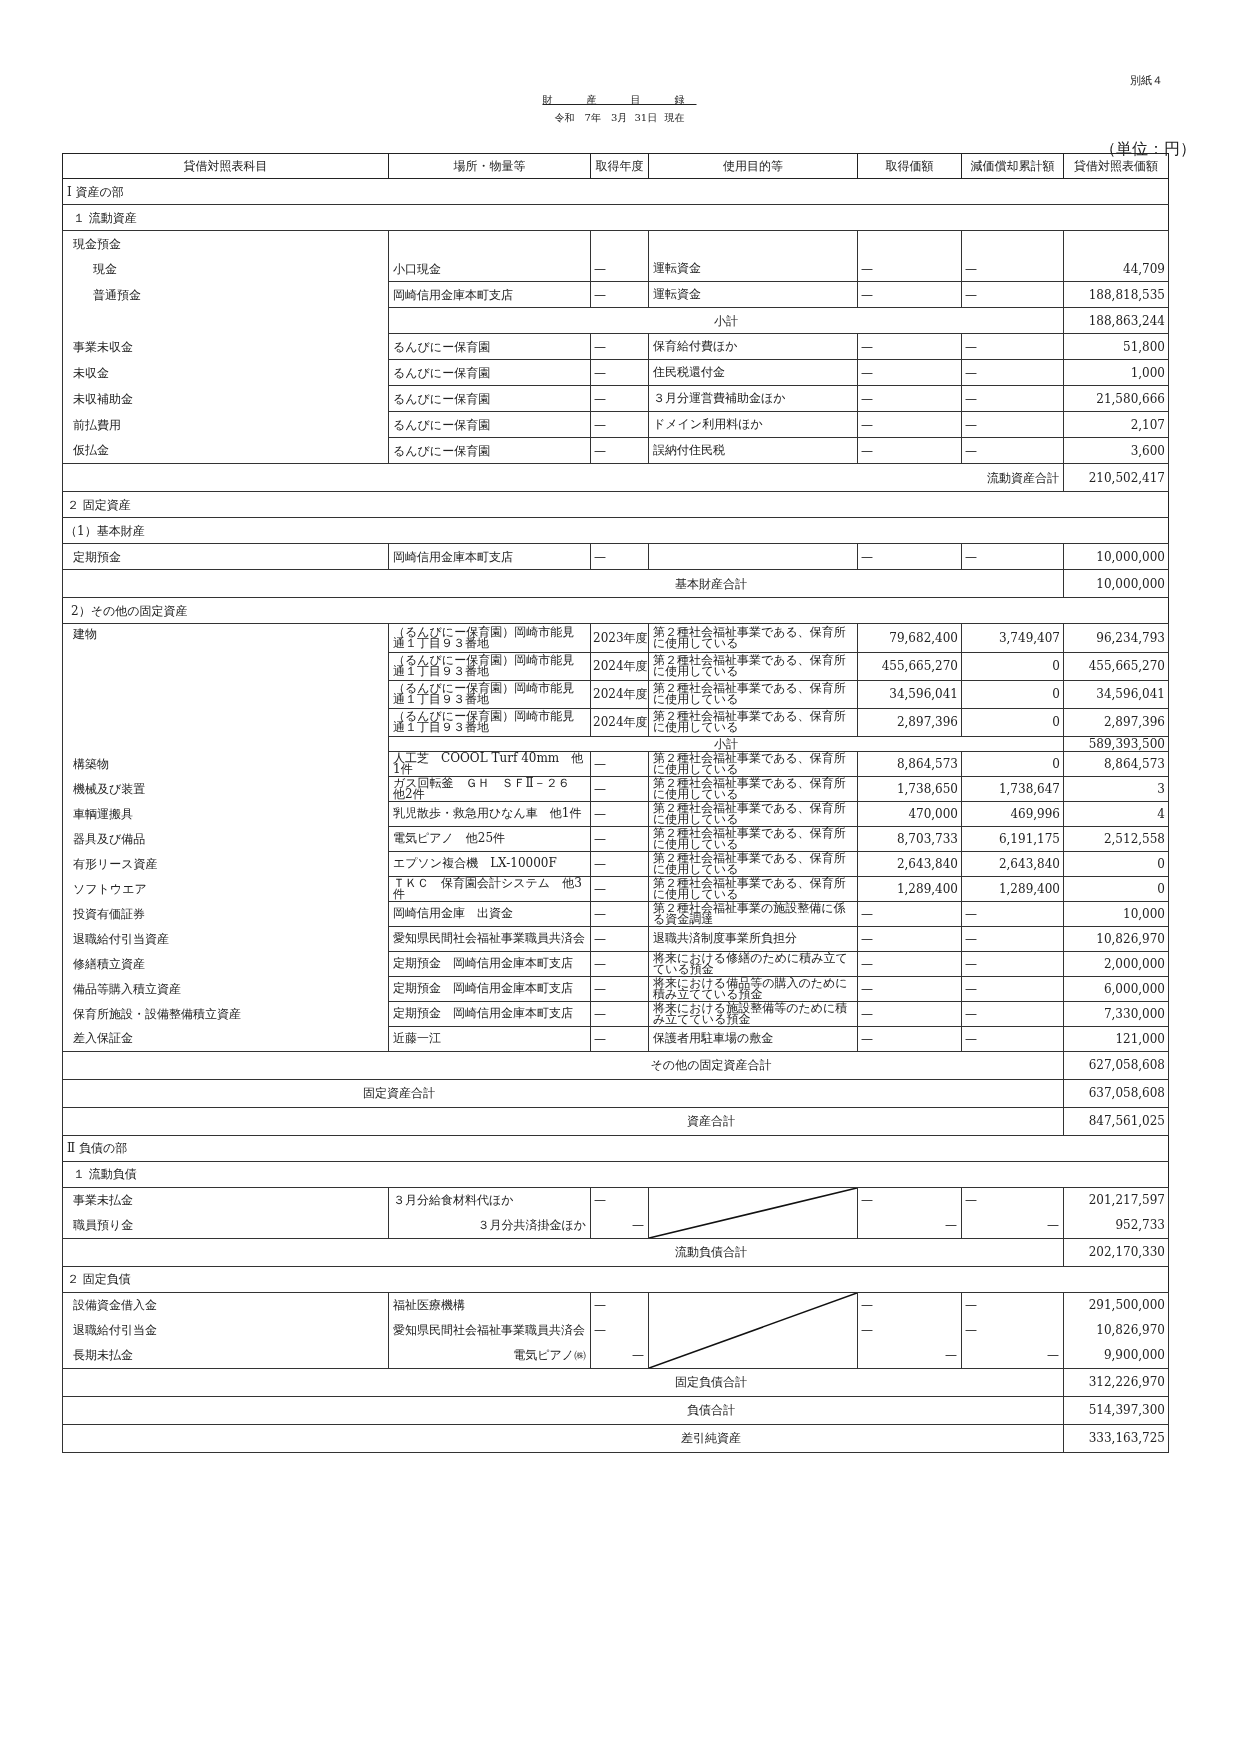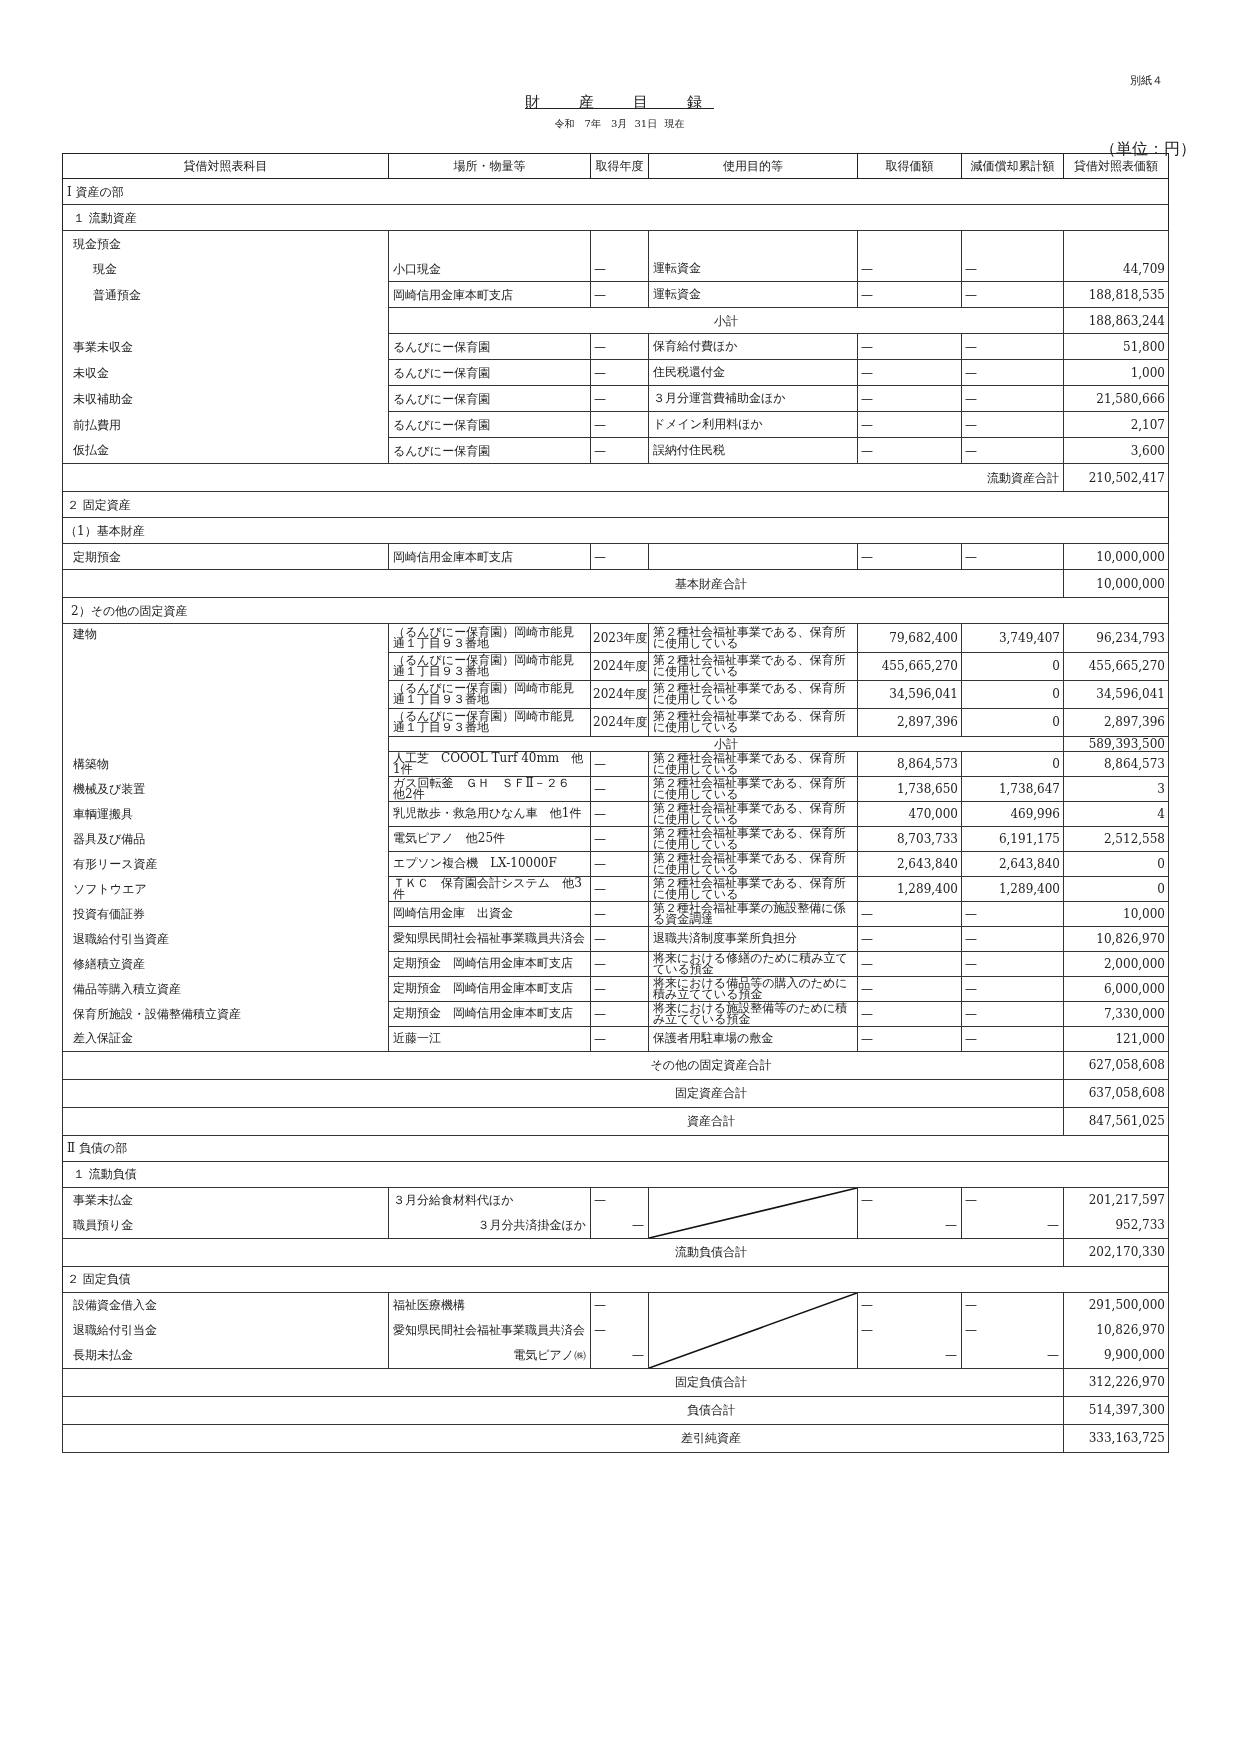--- a/index.html
+++ b/index.html
@@ -1,20 +1,20 @@
 <!DOCTYPE html>
 <html><head>
 <meta charset="utf-8">
 <style>
   html, body { margin:0; padding:0; background:#fff; }
   body { width:1239px; height:1752px; position:relative; font-family:"DejaVu Serif","Liberation Serif",serif; color:#222; overflow:hidden; }
   .attach { position:absolute; left:1130px; top:73px; font-size:11px; }
-  .title { position:absolute; left:0; width:1239px; top:93px; text-align:center; font-size:15px; letter-spacing:12px; }
+  .title { position:absolute; left:0; width:1239px; top:93px; text-align:center; font-size:10px; letter-spacing:12px; }
   .title span { text-decoration:underline; }
-  .date { position:absolute; left:0; width:1239px; top:117px; text-align:center; font-size:10px; word-spacing:4px; }
+  .date { position:absolute; left:0; width:1239px; top:111px; text-align:center; font-size:10px; word-spacing:4px; }
   .unit { position:absolute; left:1100px; top:139px; font-size:16px; }
   table { position:absolute; left:62px; top:153px; width:1106px; border-collapse:collapse; table-layout:fixed; font-size:12px; }
   td { border:1px solid #333; padding:0 4px; vertical-align:middle; height:25px; line-height:12px; overflow:hidden; white-space:nowrap; }
   td.wrap { white-space:normal; line-height:11px; }
   tr.hdr td { text-align:center; height:24px; border-width:1.5px; border-color:#222; }
   tr.sec td { border-left:1.5px solid #222; border-right:1.5px solid #222; }
   td.num { text-align:right; padding-right:3px; }
   td.dash { text-align:left; padding-left:3px; }
   td.nob { border-top:none; border-bottom:none; }
   td.nobt { border-top:none;text-align:right; }
@@ -310,21 +310,21 @@
         <td class="wrap">保護者用駐車場の敷金</td>
         <td class="dash">—</td>
         <td class="dash">—</td>
         <td class="num">121,000</td>
       </tr>
       <tr class="bld">
         <td colspan="6" style="text-align:center;padding-left:300px;">その他の固定資産合計</td>
         <td class="num">627,058,608</td>
       </tr>
       <tr class="bld">
-        <td colspan="6" style="text-align:center;padding-left:300px;">固定資産合計</td>
+        <td colspan="6" style="text-align:left;padding-left:300px;">固定資産合計</td>
         <td class="num">637,058,608</td>
       </tr>
       <tr class="bld">
         <td colspan="6" style="text-align:center;padding-left:300px;">資産合計</td>
         <td class="num">847,561,025</td>
       </tr>
       <tr class="sec">
         <td colspan="7" style="padding-left:4px">Ⅱ 負債の部</td>
       </tr>
       <tr class="sec">

